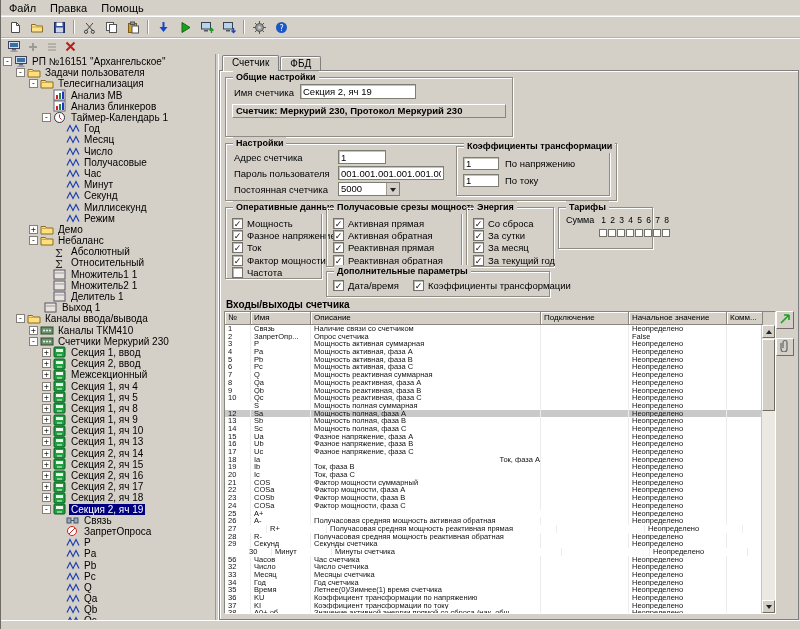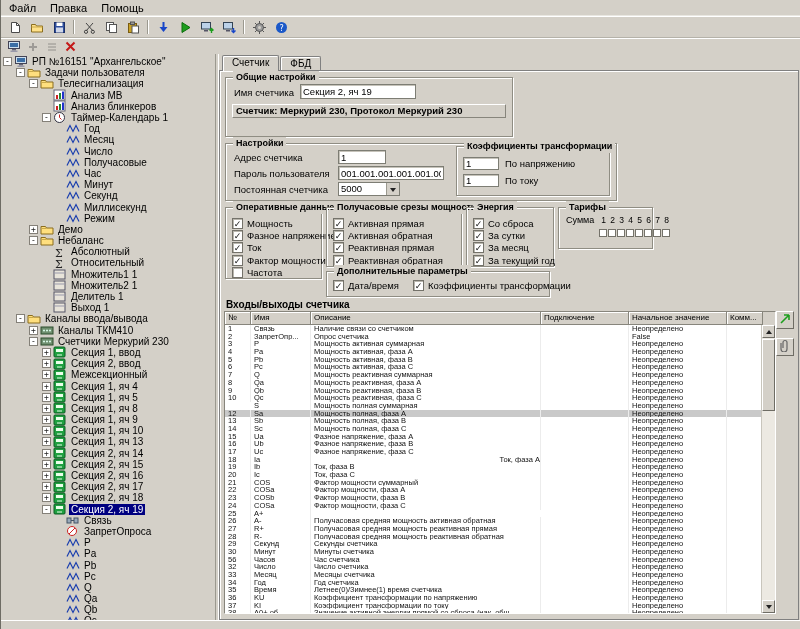--- a/index.html
+++ b/index.html
@@ -426,21 +426,21 @@
         <div class="trow" style="padding-left: 41px;">
           <span class="tspacer"></span>
           <span class="ti">
             <svg width="13" height="11">
               <rect x="1" y="1" width="11" height="9" fill="#e8e4da" stroke="#556"></rect>
               <path d="M1 4h11" stroke="#99a" fill="none"></path>
             </svg>
           </span>
           <span class="tlabel">Делитель 1</span>
         </div>
-        <div class="trow" style="padding-left: 41px;">
+        <div class="trow" style="padding-left: 32px;">
           <span class="tspacer"></span>
           <span class="ti">
             <svg width="13" height="11">
               <rect x="1" y="1" width="11" height="9" fill="#e8e4da" stroke="#556"></rect>
               <path d="M1 4h11" stroke="#99a" fill="none"></path>
             </svg>
           </span>
           <span class="tlabel">Выход 1</span>
         </div>
         <div class="trow" style="padding-left: 15px;">
@@ -1098,21 +1098,21 @@
               </div>
               <div class="tr">
                 <div class="td" style="width: 26px;">26</div>
                 <div class="td" style="width: 60px;">A-</div>
                 <div class="td" style="width: 230px;">Получасовая средняя мощность активная обратная</div>
                 <div class="td" style="width: 88px;"></div>
                 <div class="td" style="width: 98px;">Неопределено</div>
                 <div class="td" style="width: 36px;"></div>
               </div>
               <div class="tr">
-                <div class="td" style="width: 26px;">27</div>
+                <div class="td" style="width: 42px;">27</div>
                 <div class="td" style="width: 60px;">R+</div>
                 <div class="td" style="width: 230px;">Получасовая средняя мощность реактивная прямая</div>
                 <div class="td" style="width: 88px;"></div>
                 <div class="td" style="width: 98px;">Неопределено</div>
                 <div class="td" style="width: 36px;"></div>
               </div>
               <div class="tr">
                 <div class="td" style="width: 26px;">28</div>
                 <div class="td" style="width: 60px;">R-</div>
                 <div class="td" style="width: 230px;">Получасовая средняя мощность реактивная обратная</div>
@@ -1122,21 +1122,21 @@
               </div>
               <div class="tr">
                 <div class="td" style="width: 26px;">29</div>
                 <div class="td" style="width: 60px;">Секунд</div>
                 <div class="td" style="width: 230px;">Секунды счетчика</div>
                 <div class="td" style="width: 88px;"></div>
                 <div class="td" style="width: 98px;">Неопределено</div>
                 <div class="td" style="width: 36px;"></div>
               </div>
               <div class="tr">
-                <div class="td" style="width: 26px;">30</div>
+                <div class="td" style="width: 26px; margin-left: 21px;">30</div>
                 <div class="td" style="width: 60px;">Минут</div>
                 <div class="td" style="width: 230px;">Минуты счетчика</div>
                 <div class="td" style="width: 88px;"></div>
                 <div class="td" style="width: 98px;">Неопределено</div>
                 <div class="td" style="width: 36px;"></div>
               </div>
               <div class="tr">
                 <div class="td" style="width: 26px;">56</div>
                 <div class="td" style="width: 60px;">Часов</div>
                 <div class="td" style="width: 230px;">Час счетчика</div>

